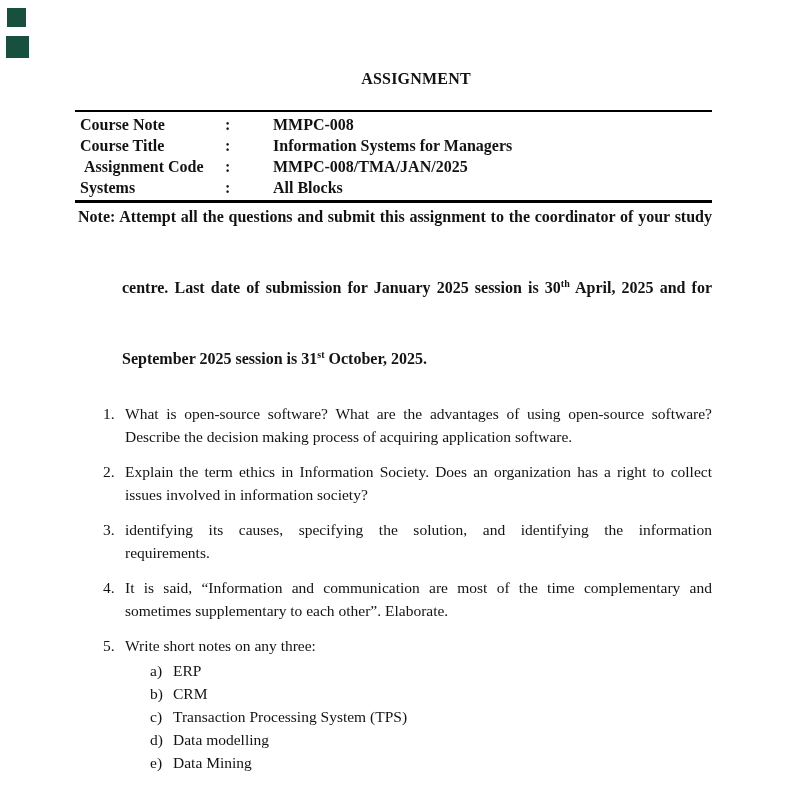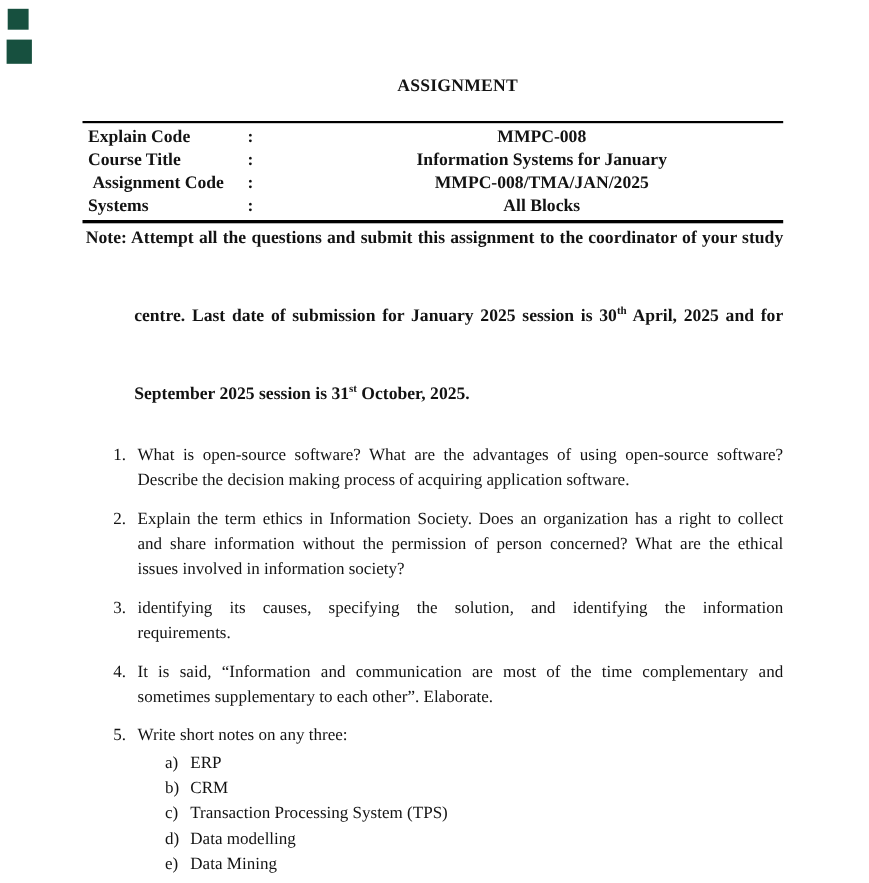--- a/index.html
+++ b/index.html
@@ -32,21 +32,21 @@
     border-top: 2px solid #000;
     border-bottom: 3px solid #000;
     padding: 2px 0 2px 0;
     font-weight: bold;
     font-size: 16px;
   }
   .t-row { display: flex; line-height: 21px; }
   .t-label { width: 150px; padding-left: 5px; box-sizing: border-box; }
   .t-label.sp { padding-left: 9px; }
   .t-sep { width: 48px; }
-  .t-value { flex: 1; text-align: center; }
+  .t-value { flex: 1; }
 
   .note {
     margin: 0 78px;
     font-weight: bold;
     font-size: 16px;
     line-height: 27px;
   }
   .note-line { text-align: justify; text-align-last: justify; }
   .note-line.cont { padding-left: 44px; margin-top: 44px; }
   .note-line.last { text-align: left; text-align-last: left; }
@@ -73,28 +73,28 @@
 
 <div class="page">
 
   <div class="corner-mark mark1" style="background-color: rgb(23, 80, 63);"></div>
   <div class="corner-mark mark2" style="background-color: rgb(23, 80, 63);"></div>
 
   <div class="doc-title">ASSIGNMENT</div>
 
   <div class="header-table">
     <div class="t-row">
-      <span class="t-label">Explain Code</span>
+      <span class="t-label">Course Note</span>
       <span class="t-sep">:</span>
       <span class="t-value">MMPC-008</span>
     </div>
     <div class="t-row">
       <span class="t-label">Course Title</span>
       <span class="t-sep">:</span>
-      <span class="t-value">Information Systems for January</span>
+      <span class="t-value">Information Systems for Managers</span>
     </div>
     <div class="t-row">
       <span class="t-label sp">Assignment Code</span>
       <span class="t-sep">:</span>
       <span class="t-value">MMPC-008/TMA/JAN/2025</span>
     </div>
     <div class="t-row">
       <span class="t-label">Systems</span>
       <span class="t-sep">:</span>
       <span class="t-value">All Blocks</span>
@@ -114,21 +114,20 @@
       <div class="q-body">
         <div class="jline">What is open-source software? What are the advantages of using open-source software?</div>
         <div class="lline">Describe the decision making process of acquiring application software.</div>
       </div>
     </div>
 
     <div class="q">
       <span class="q-num">2.</span>
       <div class="q-body">
         <div class="jline">Explain the term ethics in Information Society. Does an organization has a right to collect</div>
-        <div class="jline">and share information without the permission of person concerned? What are the ethical</div>
         <div class="lline">issues involved in information society?</div>
       </div>
     </div>
 
     <div class="q">
       <span class="q-num">3.</span>
       <div class="q-body">
         <div class="jline">identifying its causes, specifying the solution, and identifying the information</div>
         <div class="lline">requirements.</div>
       </div>

